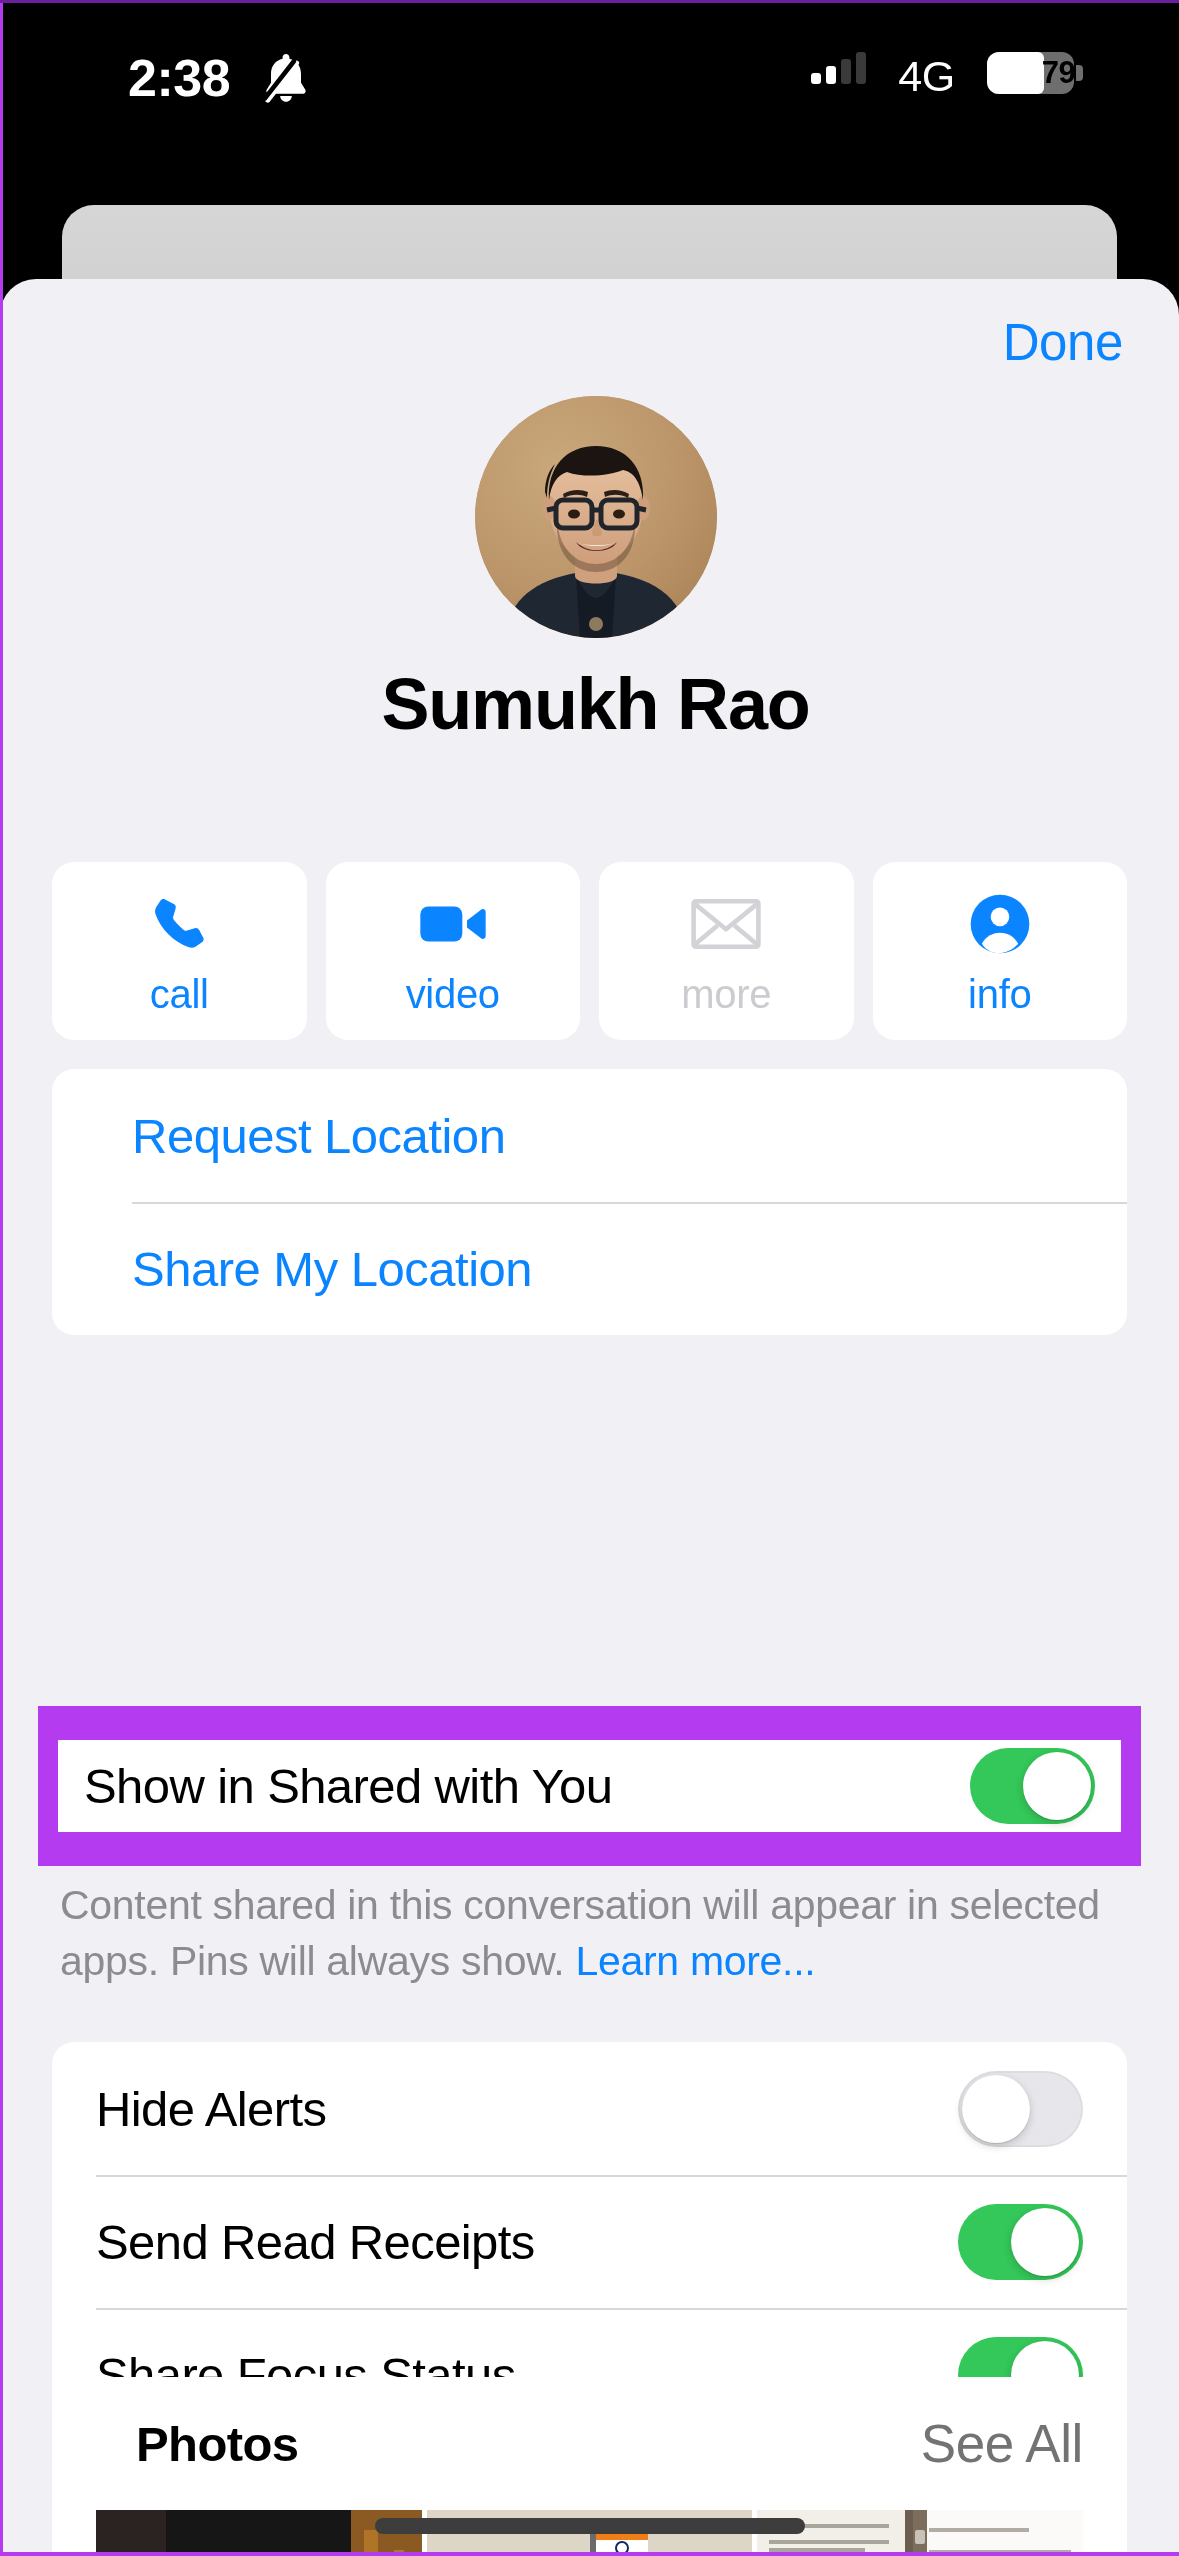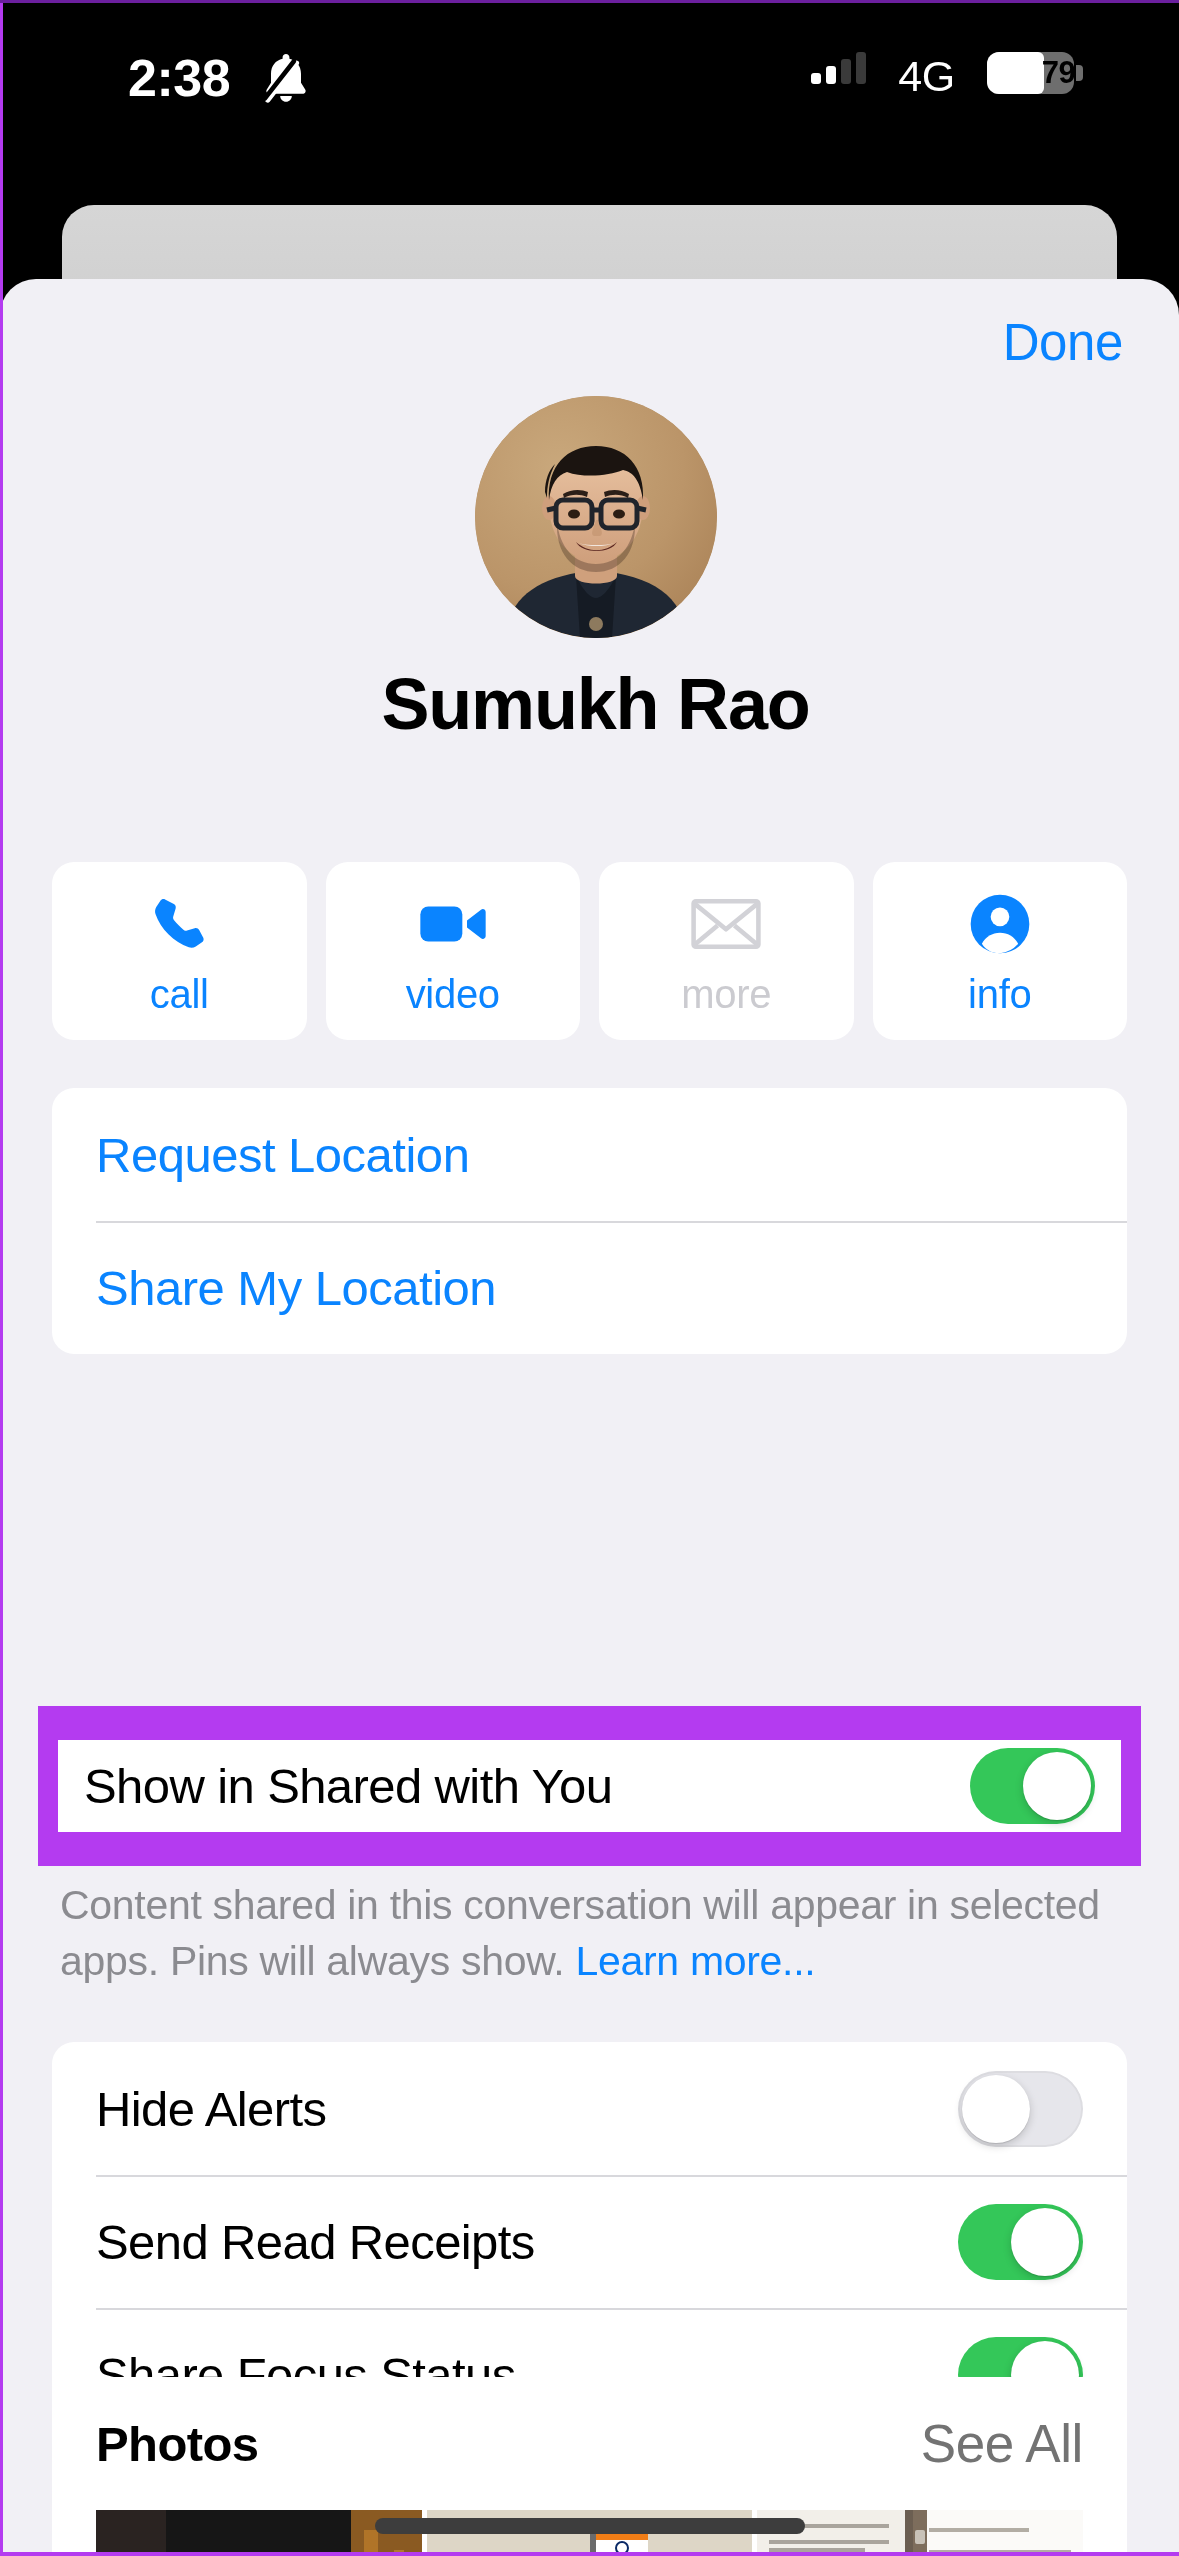--- a/index.html
+++ b/index.html
@@ -179,21 +179,21 @@
     width:1070px;
     font-size:41px; line-height:56px; color:#8b8b90;
     letter-spacing:-0.3px;
   }
   #shared-footnote a{ color:#0a84ff; text-decoration:none; }
 
   
   #photos-card{ top:2098px; height:458px; overflow:hidden; }
   #photos-head{
     height:133px; display:flex; align-items:center;
-    justify-content:space-between; padding:0 44px;
+    justify-content:space-between; padding:0 44px;margin-left:40px;
   }
   #photos-title{ font-size:49px; font-weight:700; color:#000; letter-spacing:-0.6px; }
   #photos-see-all{ font-size:53px; color:#737373; letter-spacing:-0.4px; cursor:pointer; }
   #photo-grid{
     display:flex; gap:5px; padding:0 44px;
   }
   .photo-thumb{
     width:330px; height:330px; overflow:hidden;
     background:#ccc; position:relative; cursor:pointer;
   }
@@ -343,21 +343,21 @@
           <svg width="64" height="64" viewBox="0 0 24 24">
             <circle cx="12" cy="12" r="11" fill="#0a84ff"></circle>
             <circle cx="12" cy="9.3" r="3.5" fill="#ffffff"></circle>
             <path d="M5.2 19.4c1.4-2.6 3.9-4.1 6.8-4.1s5.4 1.5 6.8 4.1A10.9 10.9 0 0 1 12 23c-2.7 0-5.1-1-6.8-3.6z" fill="#ffffff"></path>
           </svg>
         </span>
         <span class="action-label">info</span>
       </button>
     </div>
 
-    <div class="card" id="location-card" style="top:809px;">
+    <div class="card" id="location-card" style="top:790px;padding-left:36px;">
       <div class="row">
         <span class="row-link">Request Location</span>
       </div>
       <div class="row">
         <span class="row-link">Share My Location</span>
       </div>
     </div>
 
     <div id="shared-highlight">
       <div id="shared-row">

